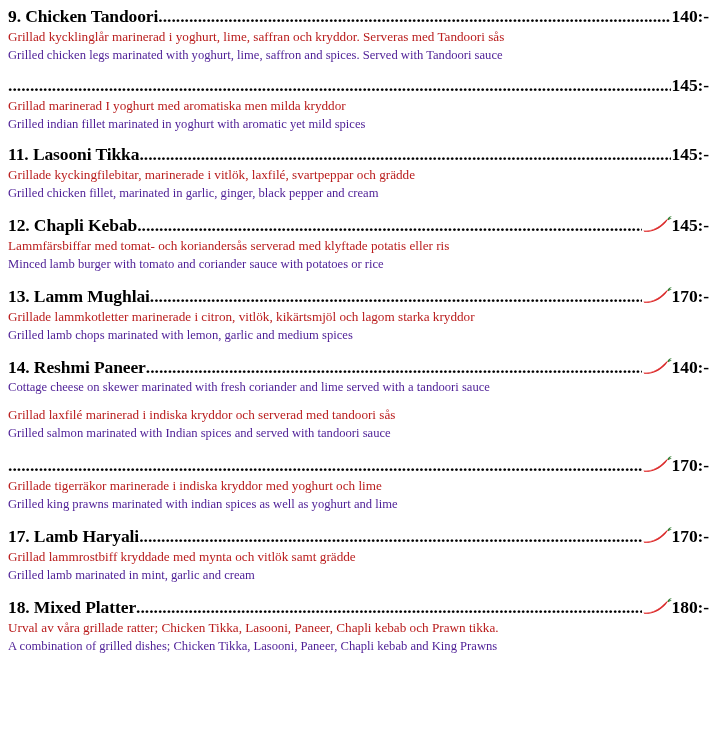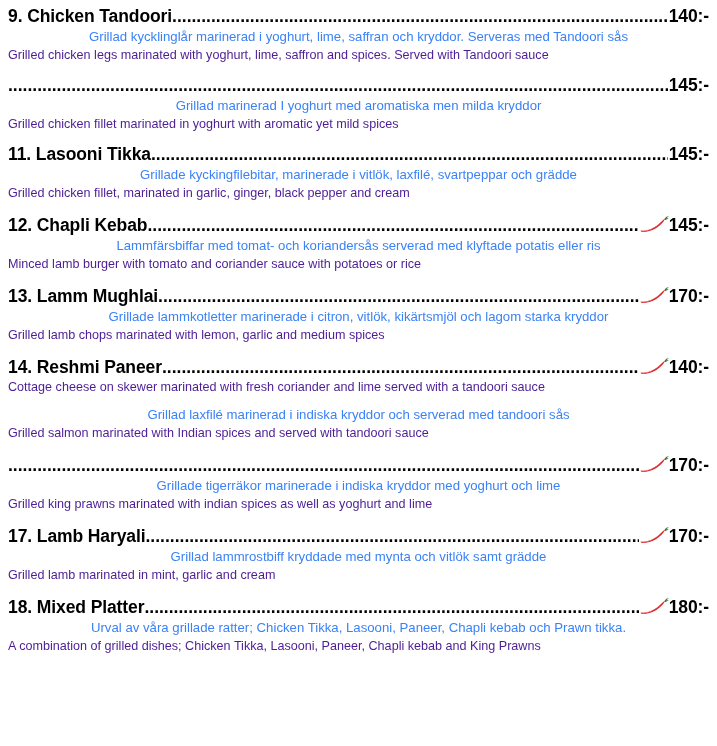--- a/index.html
+++ b/index.html
@@ -14,20 +14,21 @@
     color: #000000;
     overflow: hidden;
   }
   #menu {
     padding: 6px 8px 0 8px;
     box-sizing: border-box;
     width: 717px;
   }
   .item {
     margin-bottom: 12px;
+    font-family: Liberation Serif, serif;
   }
   .item-title-row {
     display: flex;
     align-items: baseline;
     font-weight: bold;
     font-size: 17.5px;
     color: #000;
     letter-spacing: -0.1px;
     white-space: nowrap;
     position: relative;
@@ -64,24 +65,23 @@
     margin-left: -2px;
     margin-right: -3px;
   }
   .chili svg {
     display: block;
     width: 34px;
     height: 18px;
   }
   .desc-sv {
     font-size: 13.2px;
-    color: #3b82f6;
+    color: #b91c1c;
     line-height: 1.28;
     margin-top: 2px;
-    text-align: center;
   }
   .desc-en {
     font-size: 12.6px;
     color: #4c1d95;
     line-height: 1.28;
     margin-top: 1px;
   }
 </style>
 </head>
 <body>
@@ -98,21 +98,21 @@
     <div class="desc-en">Grilled chicken legs marinated with yoghurt, lime, saffron and spices. Served with Tandoori sauce</div>
   </div>
 
   <div class="item">
     <div class="item-title-row">
       <span class="dotfill"></span>
 
       <span class="item-price">145:-</span>
     </div>
     <div class="desc-sv">Grillad marinerad I yoghurt med aromatiska men milda kryddor</div>
-    <div class="desc-en">Grilled chicken fillet marinated in yoghurt with aromatic yet mild spices</div>
+    <div class="desc-en">Grilled indian fillet marinated in yoghurt with aromatic yet mild spices</div>
   </div>
 
   <div class="item">
     <div class="item-title-row">
       <span class="item-name">11. Lasooni Tikka</span>
       <span class="dotfill"></span>
 
       <span class="item-price">145:-</span>
     </div>
     <div class="desc-sv">Grillade kyckingfilebitar, marinerade i vitlök, laxfilé, svartpeppar och grädde</div>

